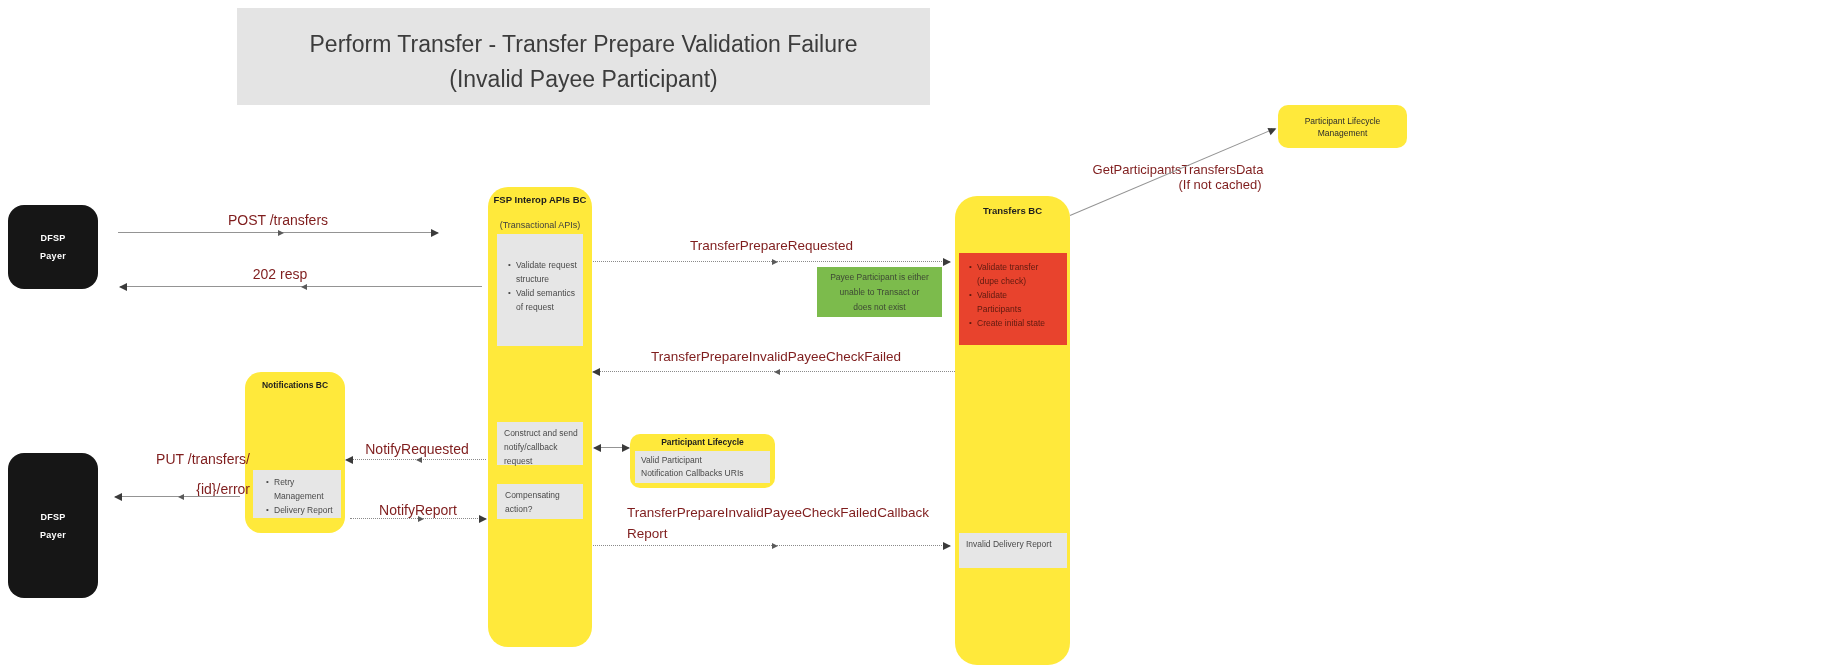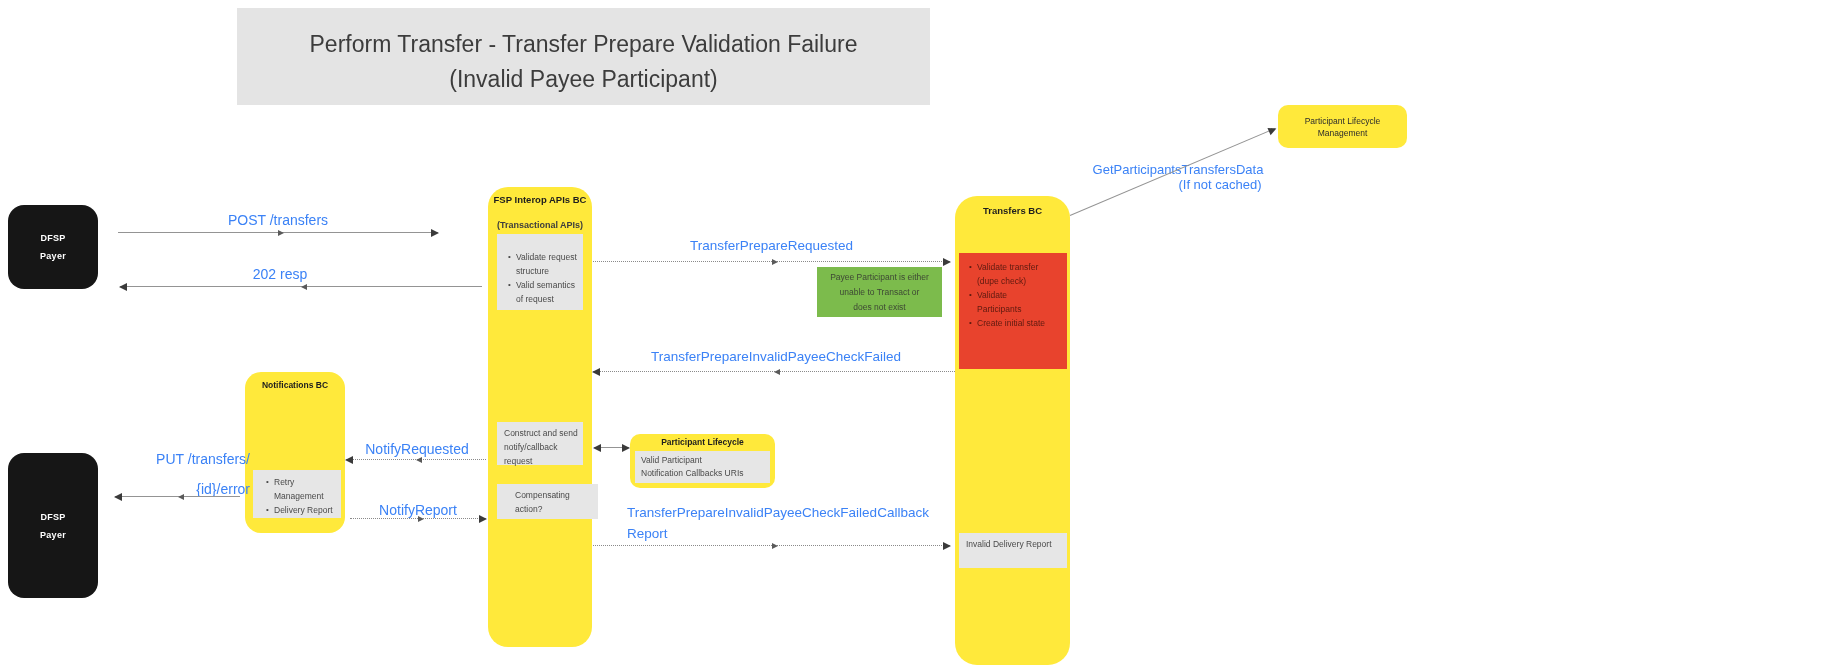--- a/index.html
+++ b/index.html
@@ -25,49 +25,49 @@
   
   .ybox { background:#ffe93b; border-radius:22px; }
   .ybox .hdr { font-weight:700; font-size:9.5px; text-align:center; color:#1e1e1e; }
   .note { background:#e6e6e6; color:#4a4a4a; font-size:8.5px; line-height:14px; }
   .bullets { list-style:none; }
   .bullets li { position:relative; padding-left:9px; }
   .bullets li::before { content:"\2022"; position:absolute; left:1px; top:0; font-size:8px; }
 
   .fsp { left:488px; top:187px; width:104px; height:460px;border-radius:20px; }
   .fsp .hdr { margin-top:7px; }
-  .fsp-sub { width:100%; text-align:center; font-size:9px; color:#3e3e3e; top:33px;font-weight:bold; }
-  .fsp-note1 { left:9px; top:47px;  width:86px; height:76px; padding:16px 4px 8px 10px; }
+  .fsp-sub { width:100%; text-align:center; font-size:9px; color:#3e3e3e; top:33px; }
+  .fsp-note1 { left:9px; top:47px;  width:86px; height:112px; padding:24px 4px 8px 10px; }
   .fsp-note2 { left:9px; top:235px; width:86px; height:43px; padding:4px 4px 4px 7px; }
-  .fsp-note3 { left:9px; top:297px; width:101px; height:35px; padding:4px 4px 4px 18px; }
+  .fsp-note3 { left:9px; top:297px; width:86px; height:35px; padding:4px 4px 4px 8px; }
 
   .transfers { left:955px; top:196px; width:115px; height:469px; }
   .transfers .hdr { margin-top:9px; }
-  .red-note { left:4px; top:57px; width:108px; height:116px; background:#e8432d;
+  .red-note { left:4px; top:57px; width:108px; height:92px; background:#e8432d;
     color:#5e1a10; font-size:8.5px; line-height:14px; padding:7px 18px 6px 9px; }
   .red-note.bullets li::before,.red-note .bullets li::before { color:#5e1a10; }
   .persist-note { left:4px; top:337px; width:108px; height:35px; padding:4px 4px 4px 7px; }
 
   .notifications { left:245px; top:372px; width:100px; height:161px; border-radius:16px; }
   .notifications .hdr { margin-top:8px; font-size:8.5px; }
   .notif-note { left:8px; top:98px; width:88px; height:48px; padding:5px 2px 21px 12px; }
 
   .pl-small { left:630px; top:434px; width:145px; height:54px; border-radius:10px; }
   .pl-small .hdr { margin-top:3px; font-size:8.5px; }
   .pl-note { left:5px; top:17px; width:135px; height:32px; padding:3px 6px; line-height:13px; }
 
   .plm { left:1278px; top:105px; width:129px; height:43px; border-radius:10px;
     display:flex; align-items:center; justify-content:center; text-align:center;
     font-size:8.5px; line-height:12px; color:#2c2c2c; }
 
   .green-note { left:817px; top:267px; width:125px; height:50px; background:#7cbb4c;
     color:#3d4734; font-size:8.5px; line-height:15px; text-align:center; padding-top:3px; }
 
   
-  .mlabel { font-size:14px; color:#3b82f6; text-align:center; height:18px; }
+  .mlabel { font-size:14px; color:#7f1d1d; text-align:center; height:18px; }
   .mlabel.small { font-size:13.5px; }
   .lbl-post     { left:118px; top:212px; width:320px; }
   .lbl-202      { left:120px; top:266px; width:320px; }
   .lbl-tpr      { left:593px; top:238px; width:357px; }
   .lbl-tpicf    { left:597px; top:349px; width:358px; }
   .lbl-nreq     { left:348px; top:441px; width:138px; }
   .lbl-nrep     { left:350px; top:502px; width:136px; }
   .lbl-put      { left:120px; top:444px; width:130px; text-align:right; line-height:30px; height:42px; }
   .lbl-cb       { left:627px; top:502px; width:305px; text-align:left; line-height:21px; height:42px;
                   word-break:break-all; }

